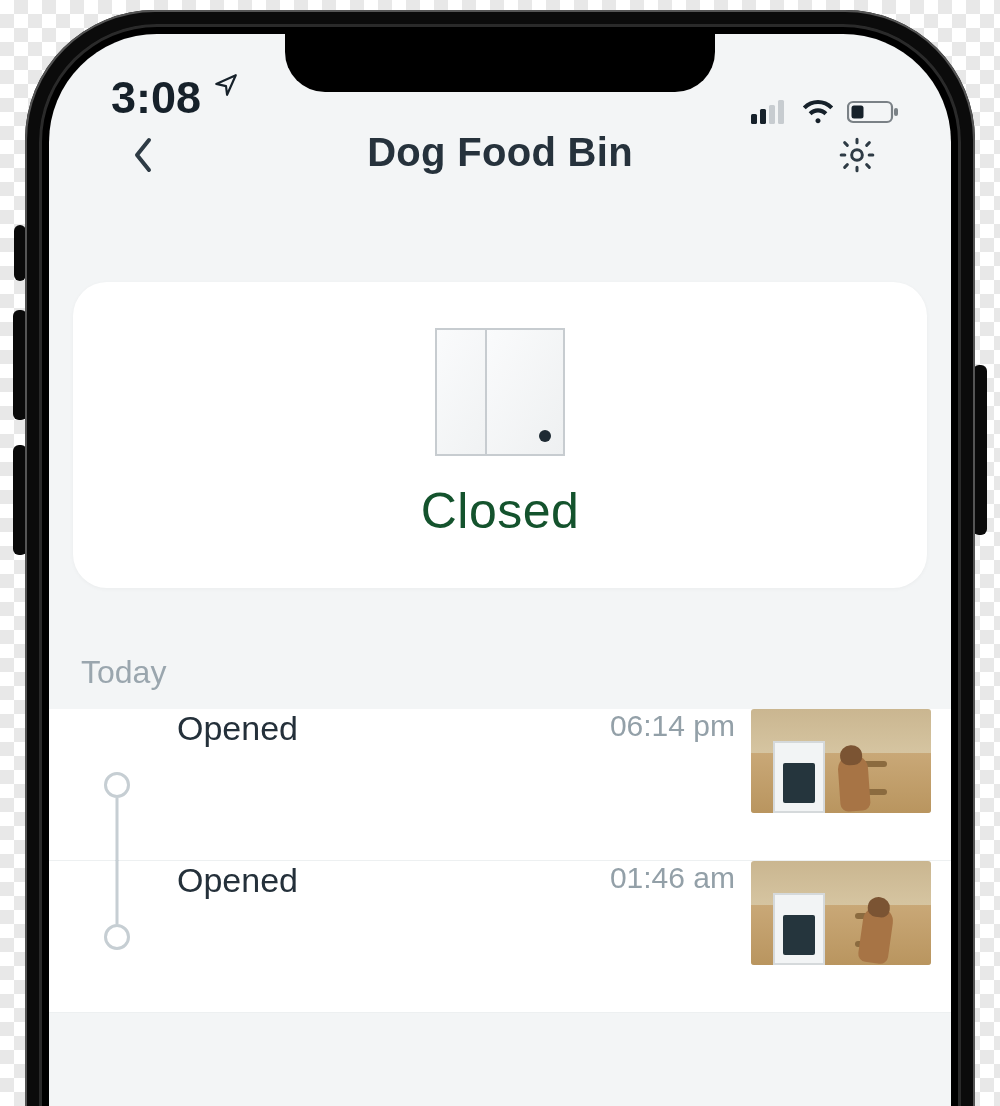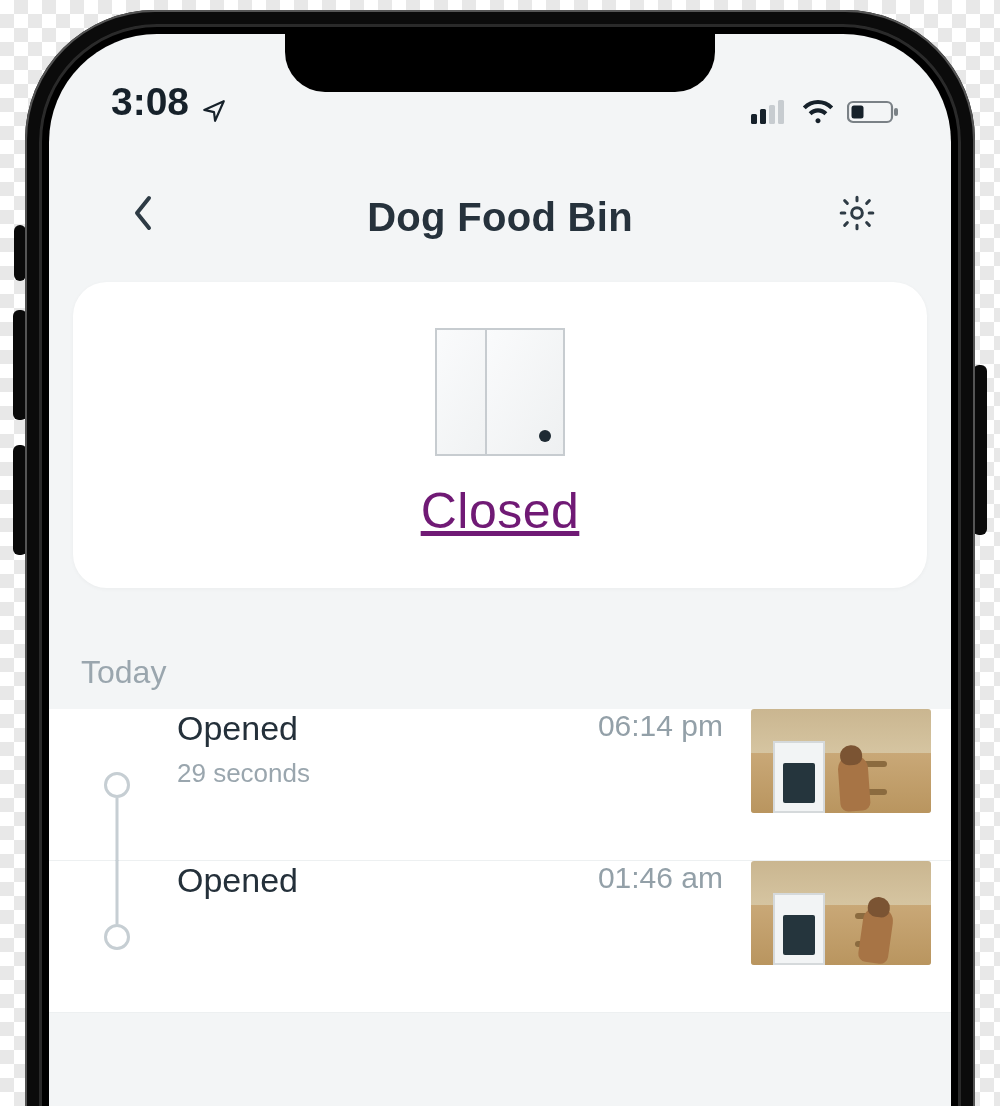--- a/index.html
+++ b/index.html
@@ -74,29 +74,29 @@
   
   .status-bar {
     height: 96px;
     display: flex;
     align-items: flex-end;
     justify-content: space-between;
     padding: 0 50px 6px 62px;
     font-weight: 600;
     color: #16212a;
   }
-  .status-left { display: flex; align-items: flex-end; gap: 12px; font-size: 39px; }
+  .status-left { display: flex; align-items: flex-start; gap: 12px; font-size: 45px; }
   .status-right { display: flex; align-items: center; gap: 12px; }
   .loc-icon svg, .status-right svg { display: block; }
 
   
   .nav-header {
     height: 110px;
     display: flex;
-    align-items: flex-end;
+    align-items: flex-start;
     justify-content: space-between;
     padding: 0 68px;
   }
   .nav-header .title {
     font-size: 40px;
     font-weight: 600;
     color: #26323c;
     letter-spacing: .3px;
   }
   .icon-btn {
@@ -135,23 +135,22 @@
   .sensor-dot {
     position: absolute;
     right: 12px; bottom: 12px;
     width: 12px; height: 12px;
     background: #1e2a33;
     border-radius: 50%;
   }
   .status-label {
     font-size: 50px;
     font-weight: 400;
-    color: #701a75;
+    color: #14532d;
     letter-spacing: .5px;
-    text-decoration: underline;
   }
   .status-time {
     margin-top: 10px;
     font-size: 26px;
     color: #9aa7af;
   }
 
   
   .section-label {
     margin: 66px 0 18px 32px;
@@ -204,21 +203,21 @@
     color: #24303a;
   }
   .row-sub {
     margin-top: 10px;
     font-size: 26px;
     color: #9aa6ae;
   }
   .row-time {
     font-size: 30px;
     color: #93a0a8;
-    margin-right: 28px;
+    margin-right: 16px;
     white-space: nowrap;
   }
   .thumb {
     width: 180px;
     height: 104px;
     border-radius: 3px;
     overflow: hidden;
     position: relative;
     flex: none;
   }
@@ -320,21 +319,20 @@
 
       <div class="history">
 
         <div class="history-row">
           <div class="timeline">
             <div class="circle"></div>
             <div class="line-down"></div>
           </div>
           <div class="row-main">
             <div class="row-title">Opened</div>
-            <div class="row-sub">29 seconds</div>
           </div>
           <div class="row-time">06:14 pm</div>
           <div class="thumb" title="kitchen camera snapshot with dog near stove">
             <div class="wall"></div>
               <div class="cabinet"></div>
               <div class="stove"></div>
             <div class="handle h1"></div>
               <div class="handle h2"></div>
             <div class="dog a"></div>
           </div>

